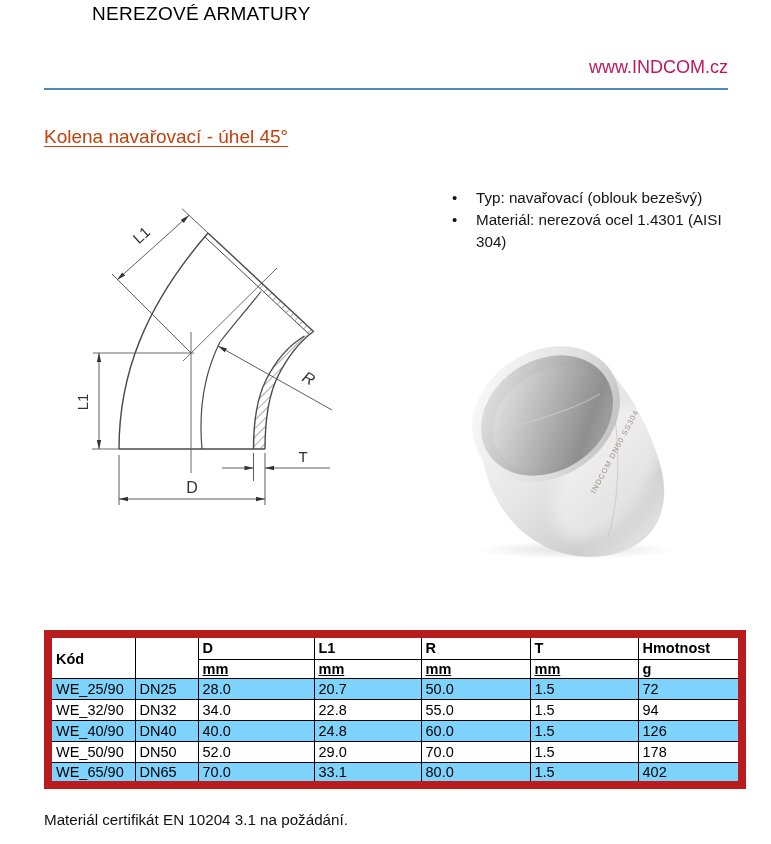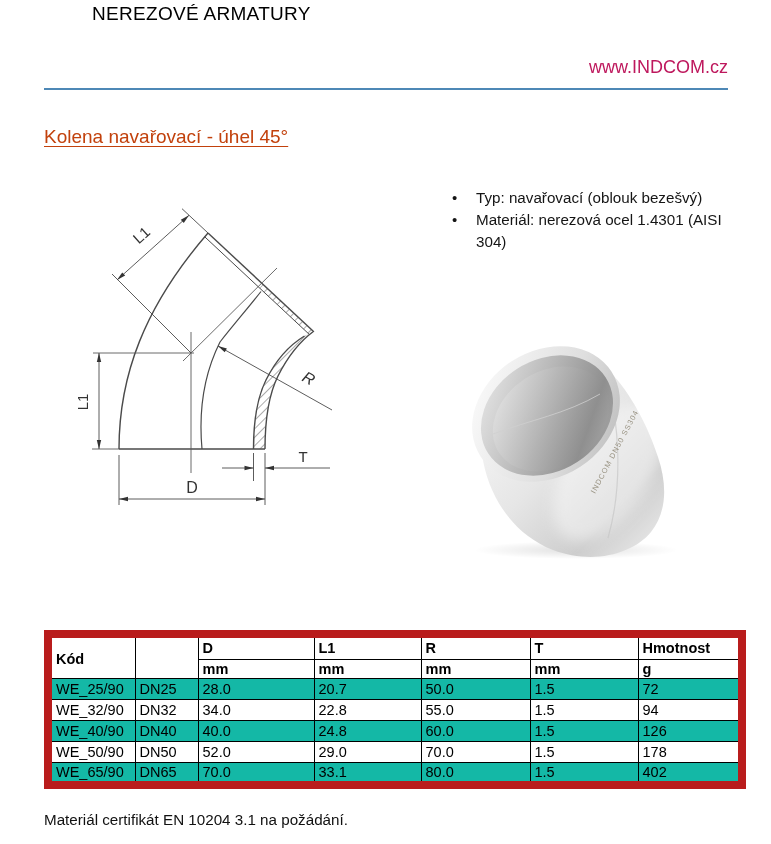--- a/index.html
+++ b/index.html
@@ -33,24 +33,24 @@
   .dtable {
     position:absolute; left:44px; top:630px; width:694px;
     border-collapse:collapse; table-layout:fixed; border:8px solid #b91c1c;
   }
   .dtable th, .dtable td {
     border:1px solid #000; font-size:14.5px; color:#000;
     text-align:left; padding:1px 3px 1px 4px; overflow:hidden; white-space:nowrap;
   }
   .dtable thead th { font-weight:bold; }
   .dtable tr.hrow1 th { height:25px; vertical-align:middle; }
-  .dtable tr.hrow2 th { height:14px; vertical-align:middle; }
+  .dtable tr.hrow2 th { height:14px; vertical-align:middle;text-decoration:underline; }
   .dtable th.merged { vertical-align:top; padding-top:3px; }
   .dtable tbody td { height:21px; vertical-align:middle; }
-  .dtable tbody tr.gray { background:#14b8a6; }
+  .dtable tbody tr.gray { background:#7dd3fc; }
   .footer-note { position:absolute; left:44px; top:811px; font-size:15.2px; color:#111; }
   svg text { font-family:"Liberation Sans", sans-serif; }
 </style>
 </head>
 <body>
 
 <div class="brand">NEREZOVÉ ARMATURY</div>
 <a class="website" href="#">www.INDCOM.cz</a>
 <div class="rule"></div>
 <a class="page-title" href="#">Kolena navařovací - úhel 45°</a>

